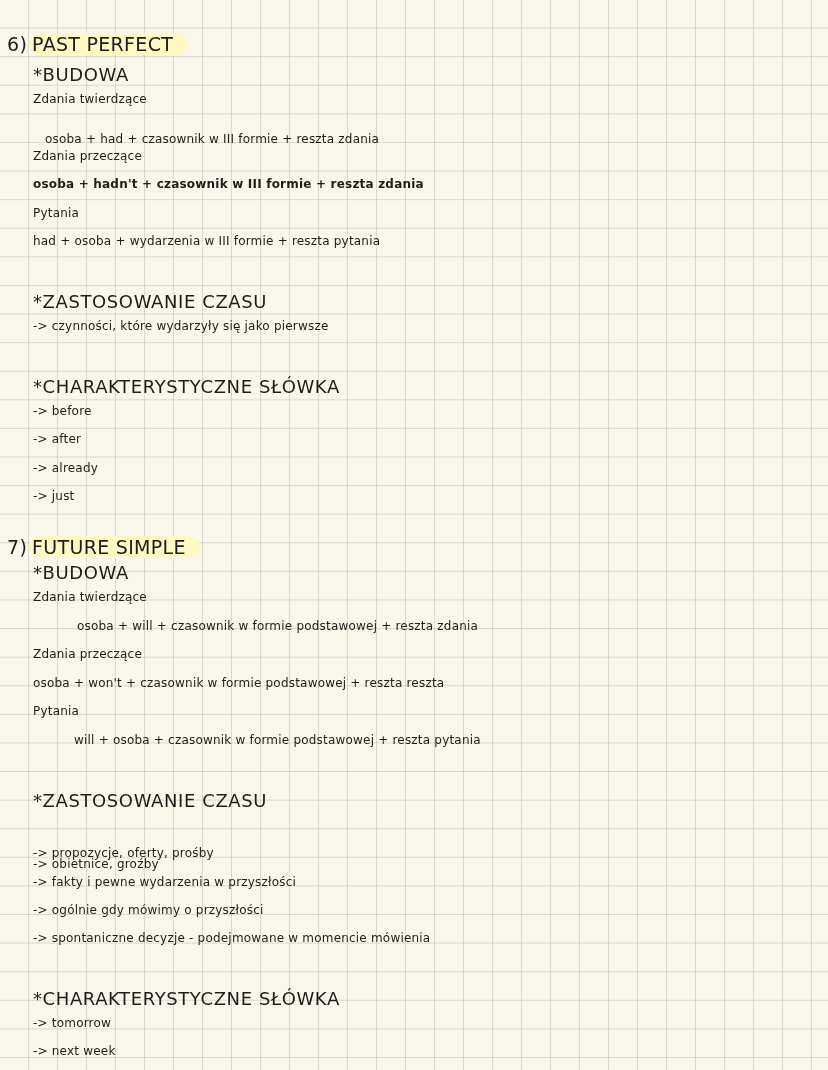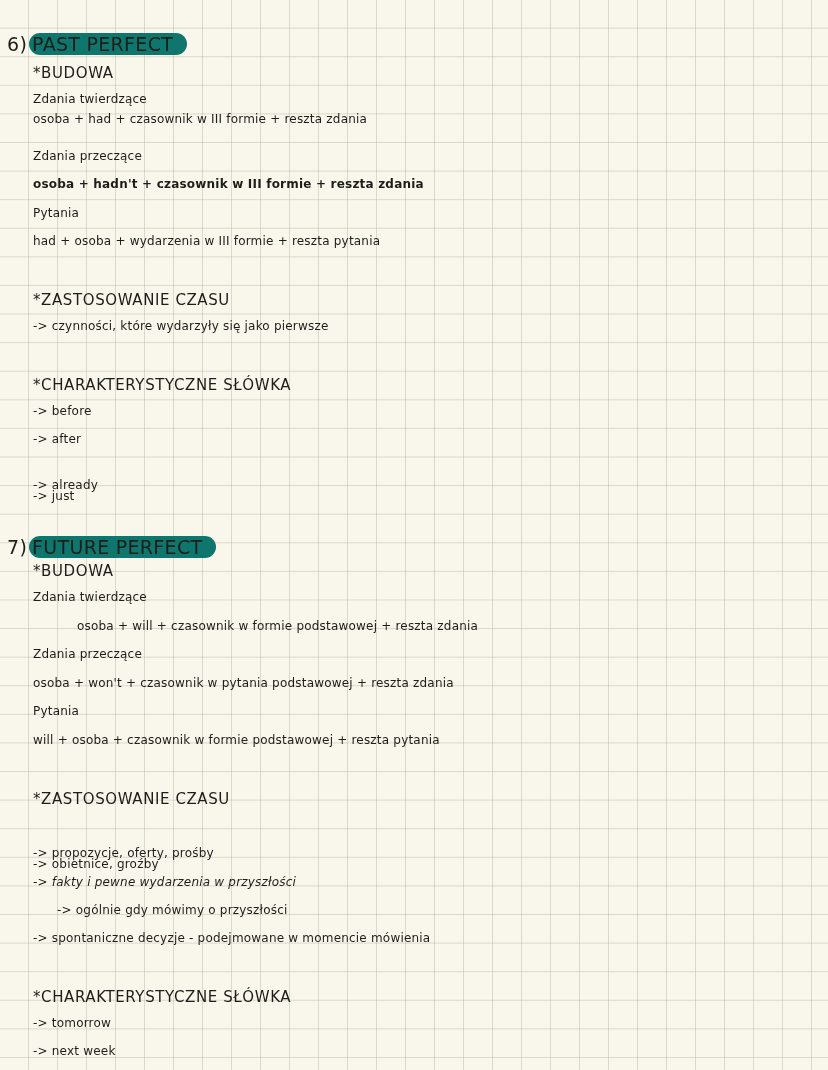--- a/index.html
+++ b/index.html
@@ -16,72 +16,72 @@
     position: relative;
   }
   .page { position: absolute; left: 0; top: 0; width: 828px; }
   .heading {
     position: absolute; left: 7px;
     font-size: 19px; letter-spacing: 0.3px;
     white-space: nowrap;
   }
   .heading .num { margin-right: 4px; }
   .heading .hl {
-    background: #0f766e;
+    background: #fef9c3;
     border-radius: 12px;
     padding: 0 14px 0 3px;
     margin-left: -2px;
   }
   .line {
     position: absolute; left: 33px;
     font-size: 12px; white-space: nowrap;
     letter-spacing: 0.2px;
   }
-  .caps { font-size: 15px; letter-spacing: 0.6px; }
+  .caps { font-size: 18px; letter-spacing: 0.6px; }
 </style>
 </head>
 <body>
 
 <div class="page">
 
   <div class="heading" style="top:33px;">
     <span class="num">6)</span><span class="hl">PAST PERFECT</span>
   </div>
   <div class="line caps" style="top:64px;">*BUDOWA</div>
   <div class="line" style="top:92px;">Zdania twierdzące</div>
-  <div class="line" style="top:112px;">osoba + had + czasownik w III formie + reszta zdania</div>
+  <div class="line" style="top:132px;margin-left:12px;">osoba + had + czasownik w III formie + reszta zdania</div>
   <div class="line" style="top:149px;">Zdania przeczące</div>
   <div class="line" style="top:177px;font-weight:bold;">osoba + hadn't + czasownik w III formie + reszta zdania</div>
   <div class="line" style="top:206px;">Pytania</div>
   <div class="line" style="top:234px;">had + osoba + wydarzenia w III formie + reszta pytania</div>
 
   <div class="line caps" style="top:291px;">*ZASTOSOWANIE CZASU</div>
   <div class="line" style="top:319px;">-&gt; czynności, które wydarzyły się jako pierwsze</div>
 
   <div class="line caps" style="top:376px;">*CHARAKTERYSTYCZNE SŁÓWKA</div>
   <div class="line" style="top:404px;">-&gt; before</div>
   <div class="line" style="top:432px;text-align:center;">-&gt; after</div>
-  <div class="line" style="top:478px;">-&gt; already</div>
+  <div class="line" style="top:461px;">-&gt; already</div>
   <div class="line" style="top:489px;">-&gt; just</div>
 
   <div class="heading" style="top:536px;">
-    <span class="num">7)</span><span class="hl">FUTURE PERFECT</span>
+    <span class="num">7)</span><span class="hl">FUTURE SIMPLE</span>
   </div>
   <div class="line caps" style="top:562px;">*BUDOWA</div>
   <div class="line" style="top:590px;">Zdania twierdzące</div>
   <div class="line" style="top:619px;margin-left:44px;">osoba + will + czasownik w formie podstawowej + reszta zdania</div>
   <div class="line" style="top:647px;">Zdania przeczące</div>
-  <div class="line" style="top:676px;">osoba + won't + czasownik w pytania podstawowej + reszta zdania</div>
+  <div class="line" style="top:676px;">osoba + won't + czasownik w formie podstawowej + reszta reszta</div>
   <div class="line" style="top:704px;">Pytania</div>
-  <div class="line" style="top:733px;">will + osoba + czasownik w formie podstawowej + reszta pytania</div>
+  <div class="line" style="top:733px;margin-left:41px;">will + osoba + czasownik w formie podstawowej + reszta pytania</div>
 
   <div class="line caps" style="top:790px;">*ZASTOSOWANIE CZASU</div>
   <div class="line" style="top:818px;margin-top:39px;">-&gt; obietnice, groźby</div>
   <div class="line" style="top:846px;">-&gt; propozycje, oferty, prośby</div>
-  <div class="line" style="top:875px;font-style:italic;">-&gt; fakty i pewne wydarzenia w przyszłości</div>
-  <div class="line" style="top:903px;margin-left:24px;">-&gt; ogólnie gdy mówimy o przyszłości</div>
+  <div class="line" style="top:875px;">-&gt; fakty i pewne wydarzenia w przyszłości</div>
+  <div class="line" style="top:903px;">-&gt; ogólnie gdy mówimy o przyszłości</div>
   <div class="line" style="top:931px;">-&gt; spontaniczne decyzje - podejmowane w momencie mówienia</div>
 
   <div class="line caps" style="top:988px;">*CHARAKTERYSTYCZNE SŁÓWKA</div>
   <div class="line" style="top:1016px;">-&gt; tomorrow</div>
   <div class="line" style="top:1044px;">-&gt; next week</div>
 
 </div>
 
 </body></html>

